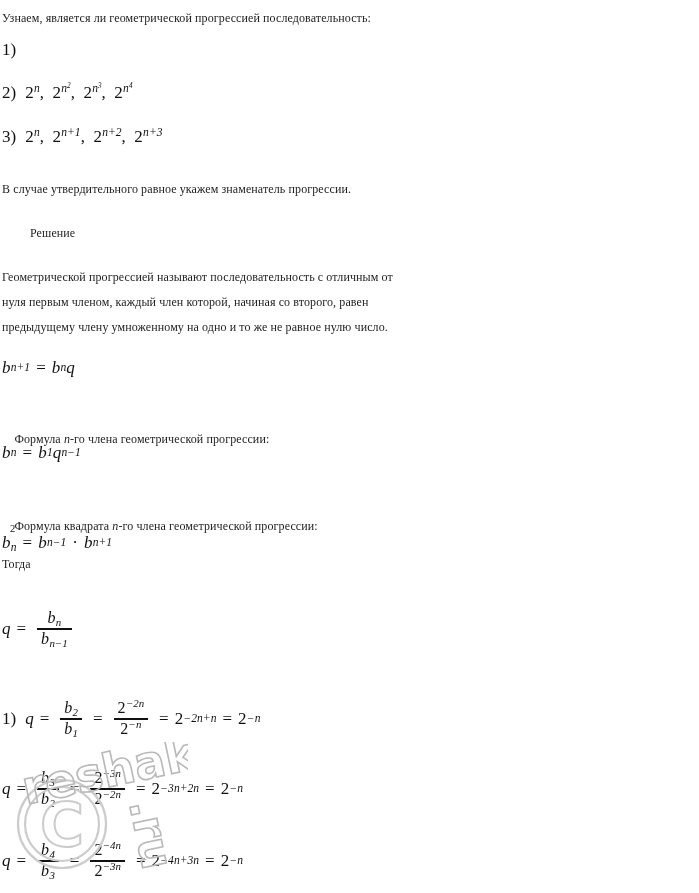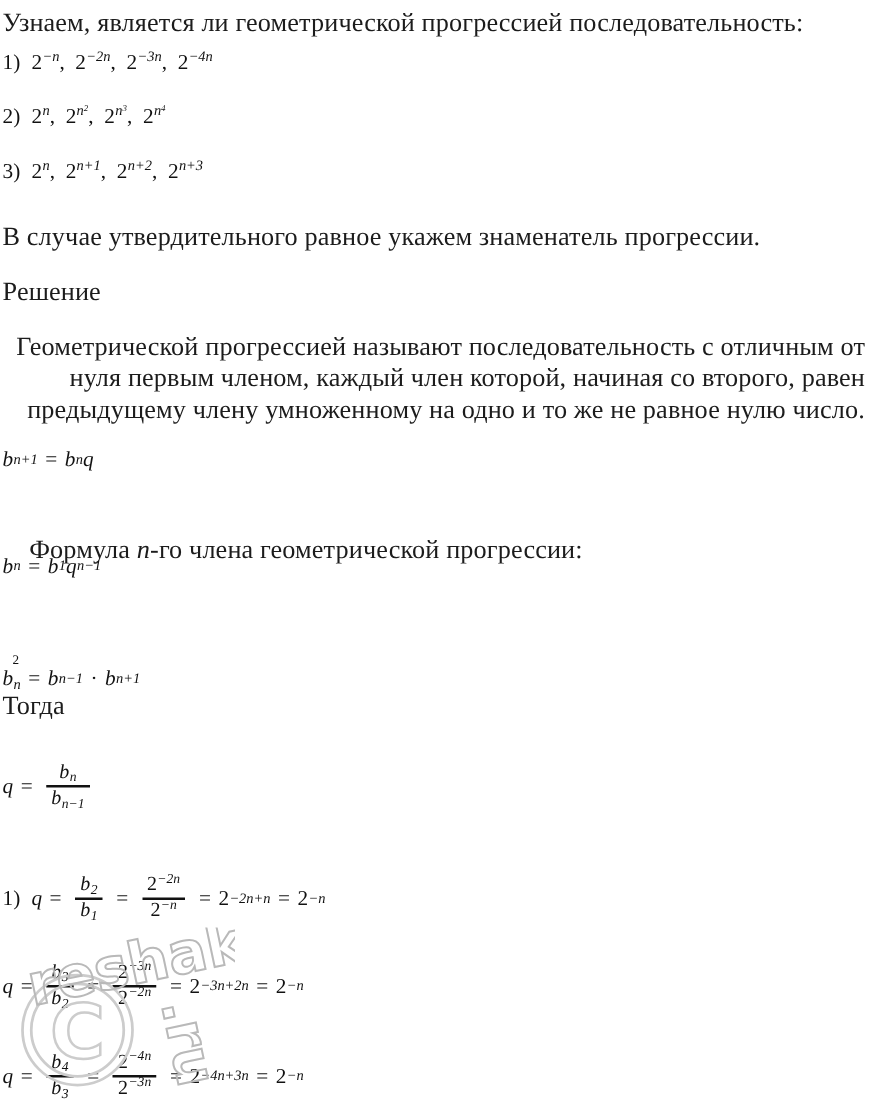--- a/index.html
+++ b/index.html
@@ -23,26 +23,25 @@
     width: 699px;
     height: 893px;
     padding: 0;
     box-sizing: border-box;
   }
 
   
   .para {
     position: absolute;
     left: 2px;
-    font-size: 21px;
+    font-size: 12px;
     line-height: 25px;
     letter-spacing: 0.1px;
     white-space: pre-wrap;
     color: #1c1c1c;
-    text-align: right;
   }
 
   .para.multi {
     width: 690px;
   }
 
   
   .math {
     position: absolute;
     left: 2px;
@@ -153,26 +152,20 @@
 </style>
 </head>
 <body>
 
 <div class="page">
 
   <div class="para" style="top:6px;">Узнаем, является ли геометрической прогрессией последовательность:</div>
 
   <div class="math" style="top:40px;">
     <span class="listnum">1)</span>
-    <span>
-      <span class="mn">2</span><sup class="ms">−<i>n</i></sup><span class="opn">,&nbsp;</span>
-      <span class="mn">2</span><sup class="ms">−2<i>n</i></sup><span class="opn">,&nbsp;</span>
-      <span class="mn">2</span><sup class="ms">−3<i>n</i></sup><span class="opn">,&nbsp;</span>
-      <span class="mn">2</span><sup class="ms">−4<i>n</i></sup>
-    </span>
   </div>
 
   <div class="math" style="top:83px;">
     <span class="listnum">2)</span>
     <span>
       <span class="mn">2</span><sup class="ms"><i>n</i></sup><span class="opn">,&nbsp;</span>
       <span class="mn">2</span><sup class="ms"><i>n</i><sup class="ms2">2</sup></sup><span class="opn">,&nbsp;</span>
       <span class="mn">2</span><sup class="ms"><i>n</i><sup class="ms2">3</sup></sup><span class="opn">,&nbsp;</span>
       <span class="mn">2</span><sup class="ms"><i>n</i><sup class="ms2">4</sup></sup>
     </span>
@@ -183,21 +176,21 @@
     <span>
       <span class="mn">2</span><sup class="ms"><i>n</i></sup><span class="opn">,&nbsp;</span>
       <span class="mn">2</span><sup class="ms"><i>n</i>+1</sup><span class="opn">,&nbsp;</span>
       <span class="mn">2</span><sup class="ms"><i>n</i>+2</sup><span class="opn">,&nbsp;</span>
       <span class="mn">2</span><sup class="ms"><i>n</i>+3</sup>
     </span>
   </div>
 
   <div class="para" style="top:177px;">В случае утвердительного равное укажем знаменатель прогрессии.</div>
 
-  <div class="para" style="top:221px;">Решение</div>
+  <div class="para" style="top:221px;margin-left:28px;">Решение</div>
 
   <div class="para multi" style="top:265px;">Геометрической прогрессией называют последовательность с отличным от
 нуля первым членом, каждый член которой, начиная со второго, равен
 предыдущему члену умноженному на одно и то же не равное нулю число.</div>
 
   <div class="math" style="top:358px;">
     <span class="mi">b</span>
       <sub class="ms"><i>n</i>+1</sub>
     <span class="op">=</span>
     <span class="mi">b</span>
@@ -212,20 +205,23 @@
   <div class="math" style="top:443px;">
     <span class="mi">b</span>
       <sub class="ms"><i>n</i></sub>
     <span class="op">=</span>
     <span class="mi">b</span>
       <sub class="ms">1</sub>
       <span class="mi">q</span>
       <sup class="ms"><i>n</i>−1</sup>
   </div>
 
+  <div class="para" style="top:489px;">
+    <span>Формула квадрата </span><i>n</i><span>-го члена геометрической прогрессии:</span>
+  </div>
 
   <div class="math" style="top:533px;">
     <span style="position:relative;display:inline-block;">
       <span class="mi">b</span><sub class="ms"><i>n</i></sub><sup class="ms2" style="position:absolute;left:8px;top:-4px;font-style:normal;vertical-align:baseline;">2</sup>
     </span>
     <span class="op">=</span>
     <span class="mi">b</span>
       <sub class="ms"><i>n</i>−1</sub>
     <span class="op">·</span>
     <span class="mi">b</span>

